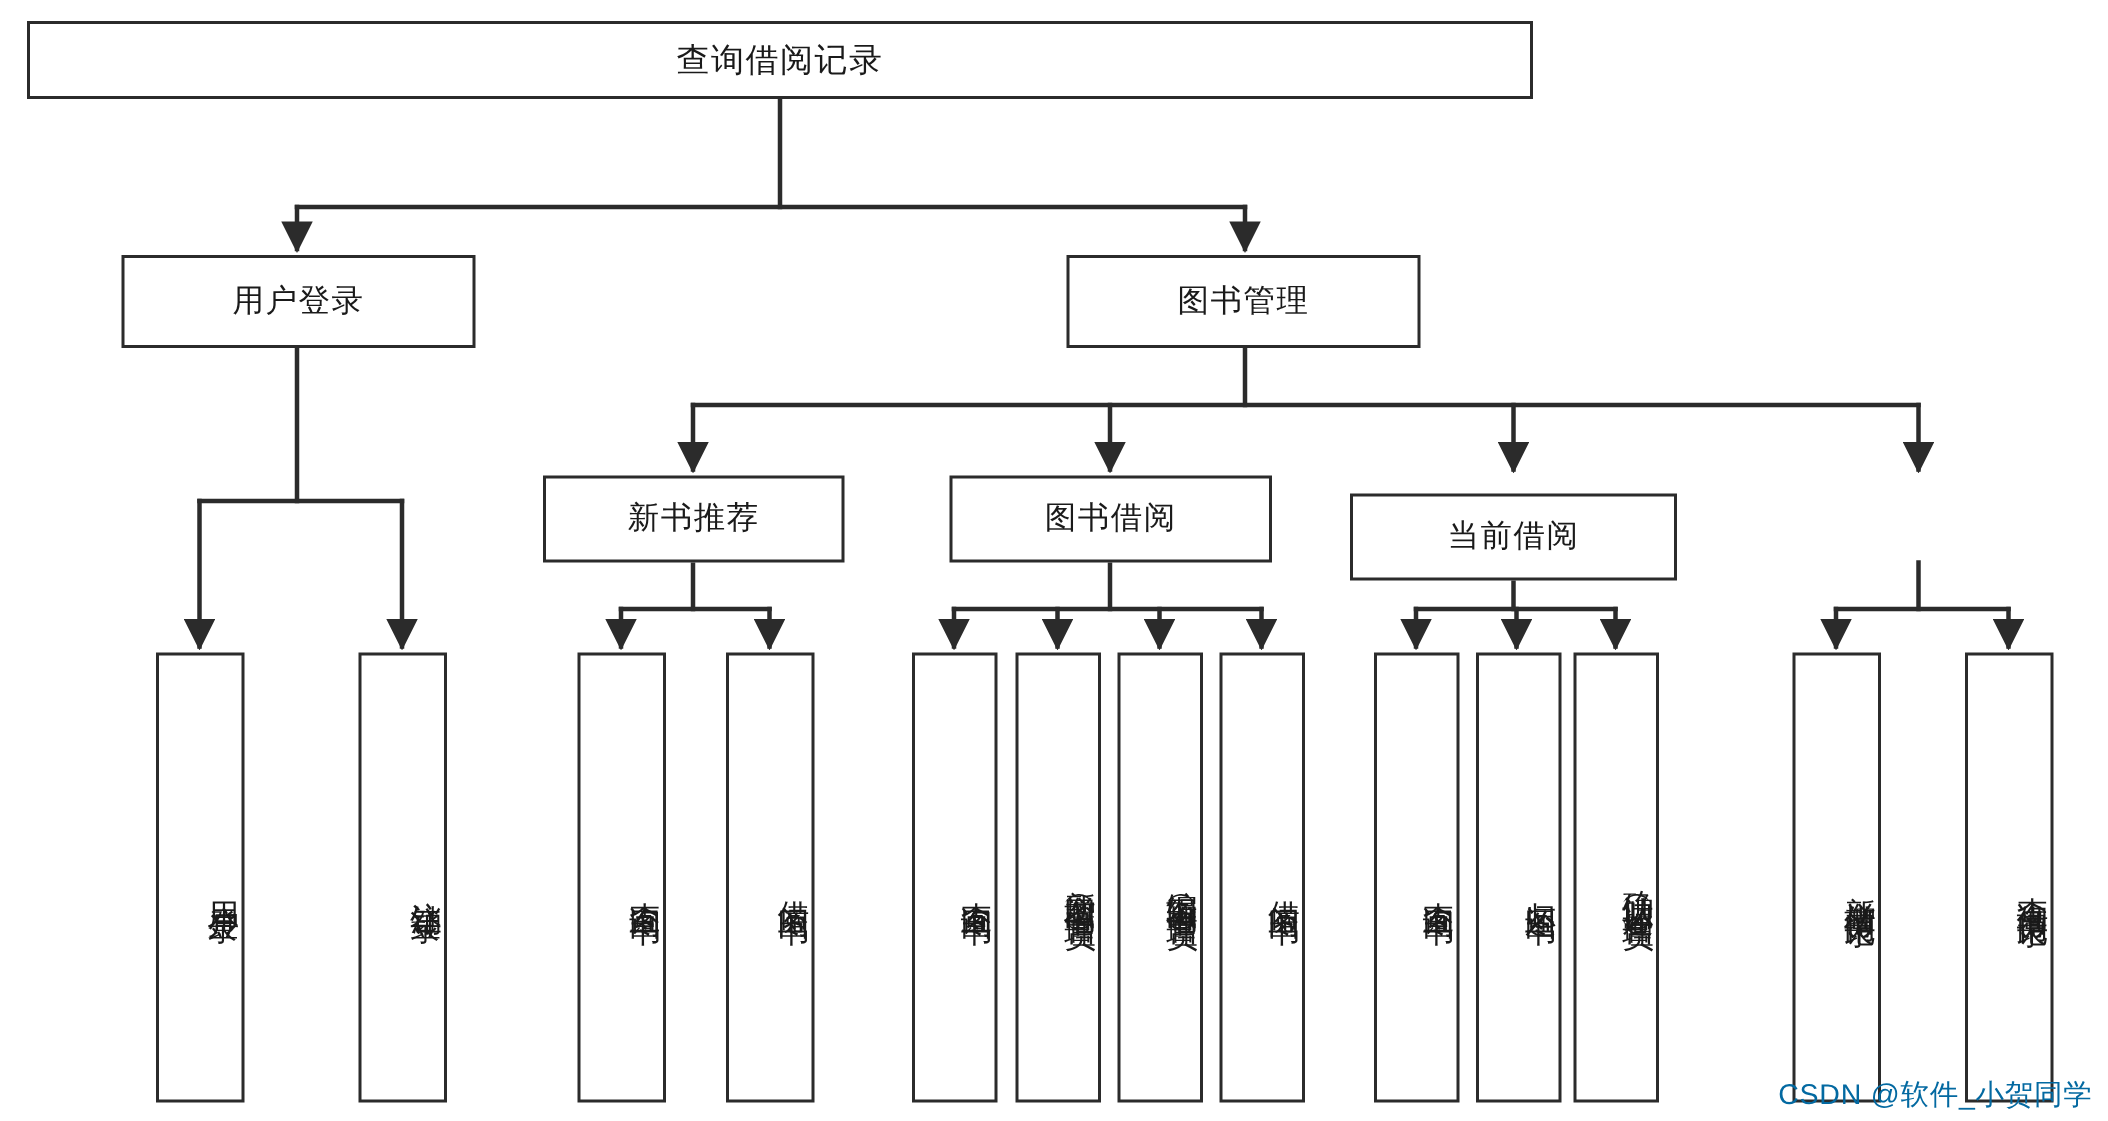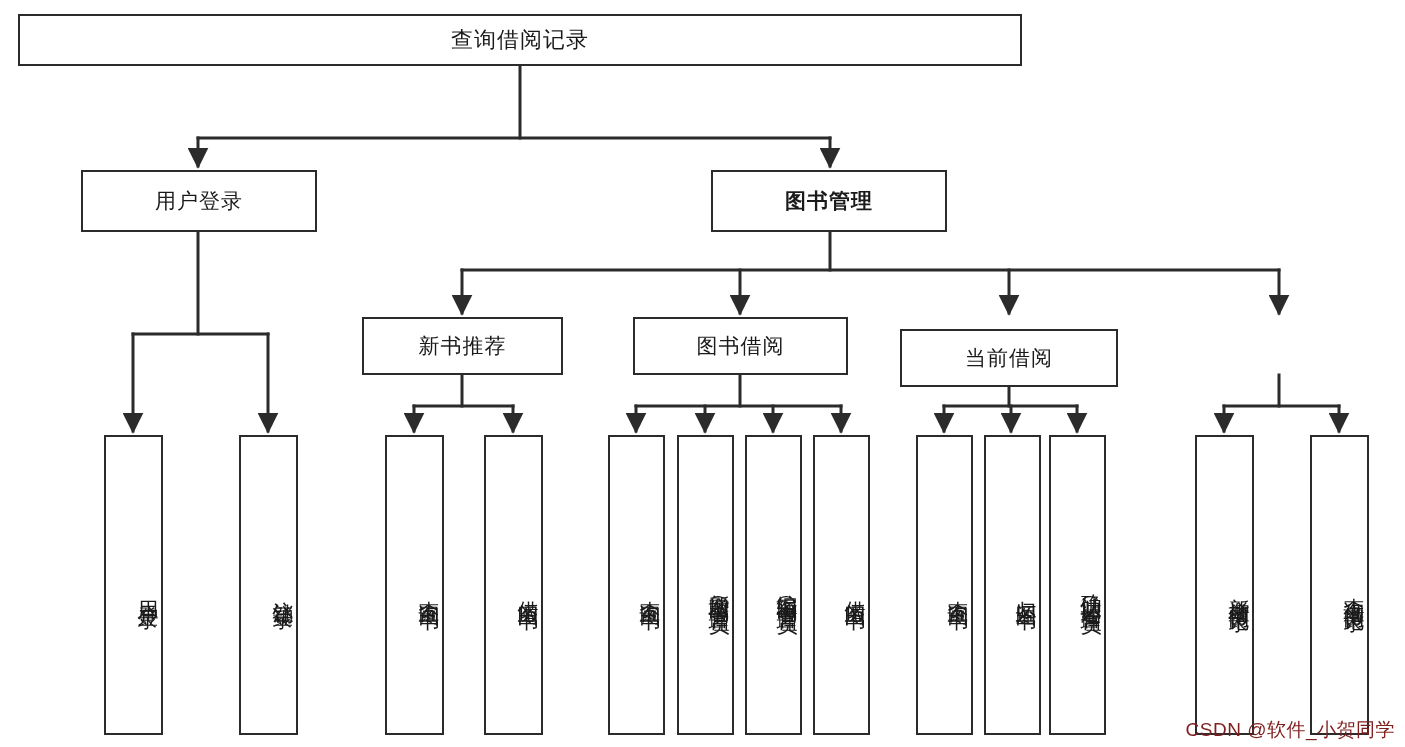--- a/index.html
+++ b/index.html
@@ -57,21 +57,21 @@
   }
   .node.vert .vlabel {
     display: block;
     white-space: nowrap;
   }
   #watermark {
     position: absolute;
     right: 10px;
     bottom: 4px;
     font-size: 19px;
-    color: #7f1d1d;
+    color: #0369a1;
     letter-spacing: 0.5px;
     white-space: nowrap;
     user-select: none;
   }
 </style>
 </head>
 <body>
 
 <div id="diagram-root">
 
@@ -125,21 +125,21 @@
     </g>
   </svg>
 
   <div class="node horiz root" style="left:18px; top:14px; width:1004px; height:52px;">
     <span>查询借阅记录</span>
   </div>
 
   <div class="node horiz" style="left:81px; top:170px; width:236px; height:62px;">
     <span>用户登录</span>
   </div>
-  <div class="node horiz" style="left:711px; top:170px; width:236px; height:62px;font-weight:bold;">
+  <div class="node horiz" style="left:711px; top:170px; width:236px; height:62px;">
     <span>图书管理</span>
   </div>
 
   <div class="node horiz" style="left:362px; top:317px; width:201px; height:58px;">
     <span>新书推荐</span>
   </div>
   <div class="node horiz" style="left:633px; top:317px; width:215px; height:58px;">
     <span>图书借阅</span>
   </div>
   <div class="node horiz" style="left:900px; top:329px; width:218px; height:58px;">

